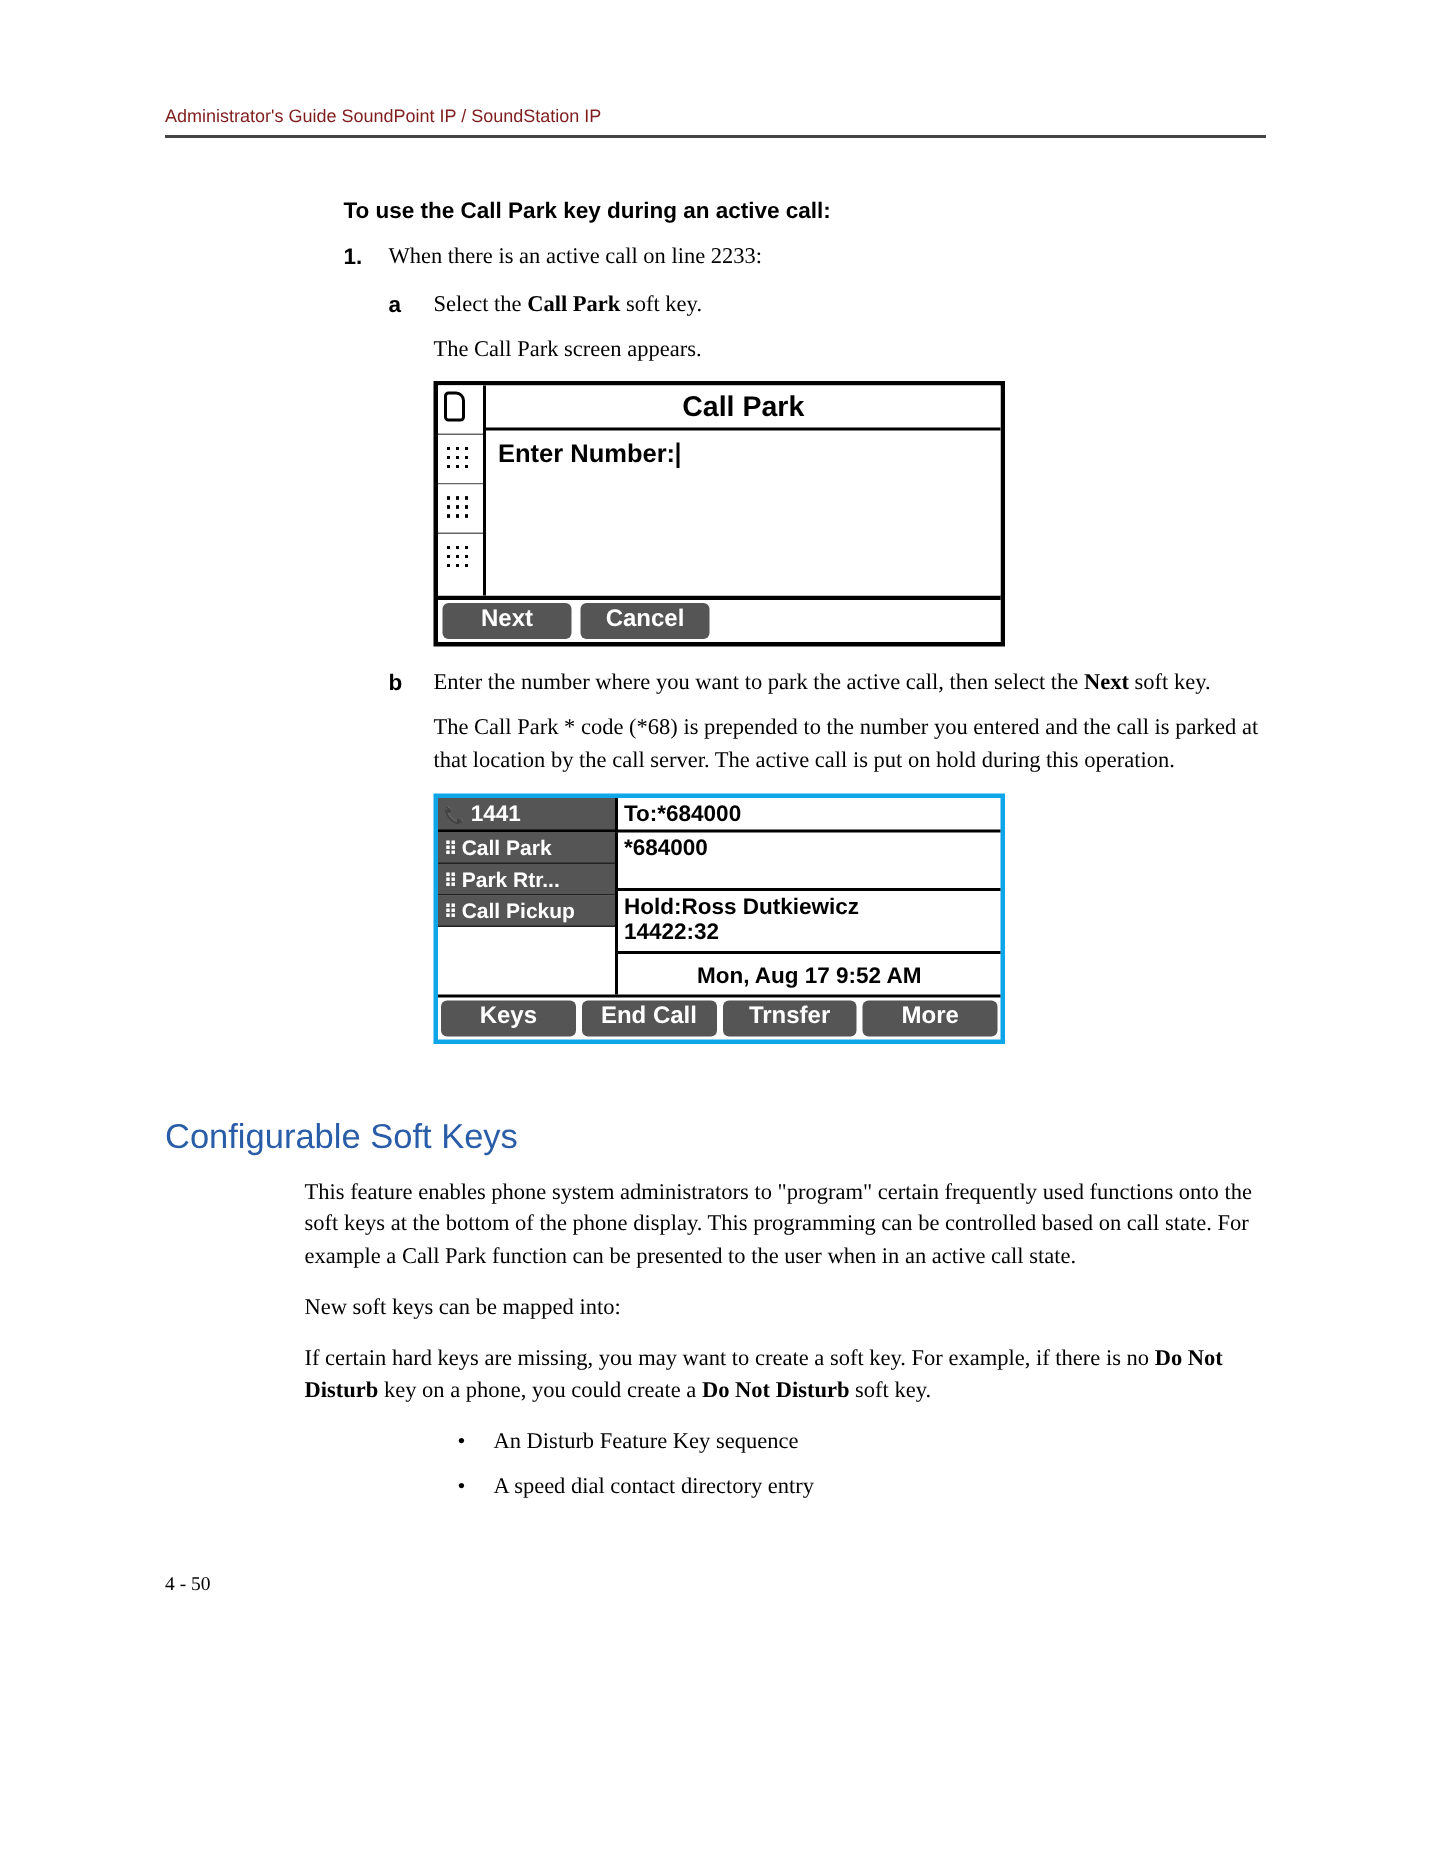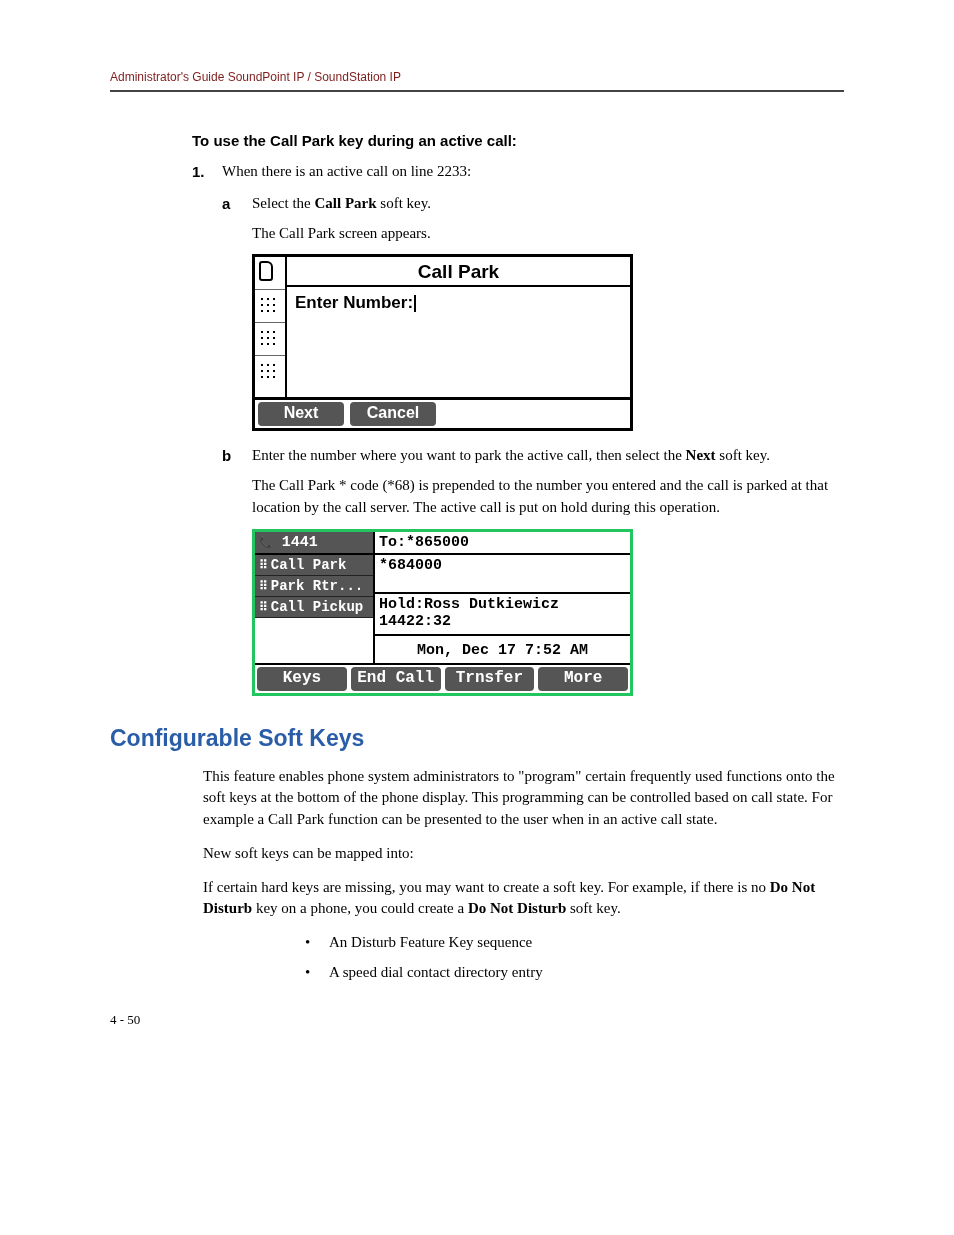--- a/index.html
+++ b/index.html
@@ -19,21 +19,21 @@
     font-size: 12px;
     color: #7f1d1d;
     margin-bottom: 6px;
   }
   .header-rule {
     border: none;
     border-top: 2px solid #444;
     margin: 0 0 40px 0;
   }
   .content-indent {
-    margin-left: 82px;
+    margin-left: 119px;
   }
   .proc-title {
     font-family: Arial, Helvetica, sans-serif;
     font-weight: bold;
     font-size: 15px;
     margin-bottom: 12px;
   }
   .step-row {
     display: flex;
     margin-bottom: 10px;
@@ -157,23 +157,23 @@
     padding: 2px 0;
     margin: 2px 3px 2px 3px;
     border-radius: 4px;
     text-align: center;
   }
   .sk-w2 { width: 86px; }
   .sk-w4 { flex: 1; margin: 2px 2px; }
 
   
   .phone-screen2 {
-    border: 3px solid #22c55e;
+    border: 3px solid #0ea5e9;
     width: 375px;
-    font-family: Liberation Mono, monospace;
+    font-family: Liberation Sans, sans-serif;
   }
   .ps2-row1 {
     display: flex;
   }
   .ps2-lefttop {
     width: 120px;
     background: #555;
     color: #fff;
     font-weight: bold;
     font-size: 15px;
@@ -221,23 +221,23 @@
   .r-line4 { font-weight: bold; font-size: 15px; text-align: center; padding: 6px 4px 4px 4px; border-top: 2px solid #000;}
   .ps2-softkeys {
     display: flex;
     border-top: 2px solid #000;
     height: 28px;
   }
 
   .section-title {
     font-family: Arial, Helvetica, sans-serif;
     color: #2a5da8;
-    font-weight: bold;
+    font-weight: normal;
     font-size: 23px;
-    margin-top: 29px;
+    margin-top: 48px;
     margin-bottom: 14px;
   }
   .para {
     margin-left: 93px;
     font-size: 15px;
     line-height: 1.45;
     margin-bottom: 12px;
   }
   .bullet-row {
     display: flex;
@@ -245,21 +245,21 @@
     font-size: 15px;
     line-height: 1.45;
     margin-bottom: 8px;
   }
   .bullet-mark {
     width: 24px;
     flex: 0 0 24px;
   }
   .page-num {
     font-size: 13px;
-    margin-top: 28px;
+    margin-top: 45px;
   }
   b { font-weight: bold; }
 </style>
 </head>
 <body>
 
 <div class="page">
 
   <div class="running-header">Administrator's Guide SoundPoint IP / SoundStation IP</div>
   <hr class="header-rule">
@@ -310,36 +310,36 @@
       </div>
     </div>
     <div class="sub-extra">The Call Park * code (*68) is prepended to the number you entered and the call is parked at that location by the call server. The active call is put on hold during this operation.</div>
 
     <div class="screen-wrap">
       <div class="phone-screen2">
         <div class="ps2-row1">
           <div class="ps2-lefttop">
             <span style="font-size:11px">📞</span> <span>1441</span>
           </div>
-          <div class="ps2-righttop">To:*865000</div>
+          <div class="ps2-righttop">To:*684000</div>
         </div>
         <div class="ps2-row2">
           <div class="ps2-leftbtn">
             <span class="lineitem"><span class="dots"></span><span>Call Park</span></span>
             <span class="lineitem"><span class="dots"></span><span>Park Rtr...</span></span>
             <span class="lineitem"><span class="dots"></span><span>Call Pickup</span></span>
           </div>
           <div class="ps2-rightbody">
             <div class="r-line1">*684000</div>
             <div class="r-line2">Hold:Ross Dutkiewicz</div>
             <div class="r-line3">
               <span>1442</span>
               <span>2:32</span>
             </div>
-            <div class="r-line4">Mon, Dec 17  7:52 AM</div>
+            <div class="r-line4">Mon, Aug 17  9:52 AM</div>
           </div>
         </div>
         <div class="ps2-softkeys">
           <div class="softkey sk-w4">Keys</div>
           <div class="softkey sk-w4">End Call</div>
           <div class="softkey sk-w4">Trnsfer</div>
           <div class="softkey sk-w4">More</div>
         </div>
       </div>
     </div>

